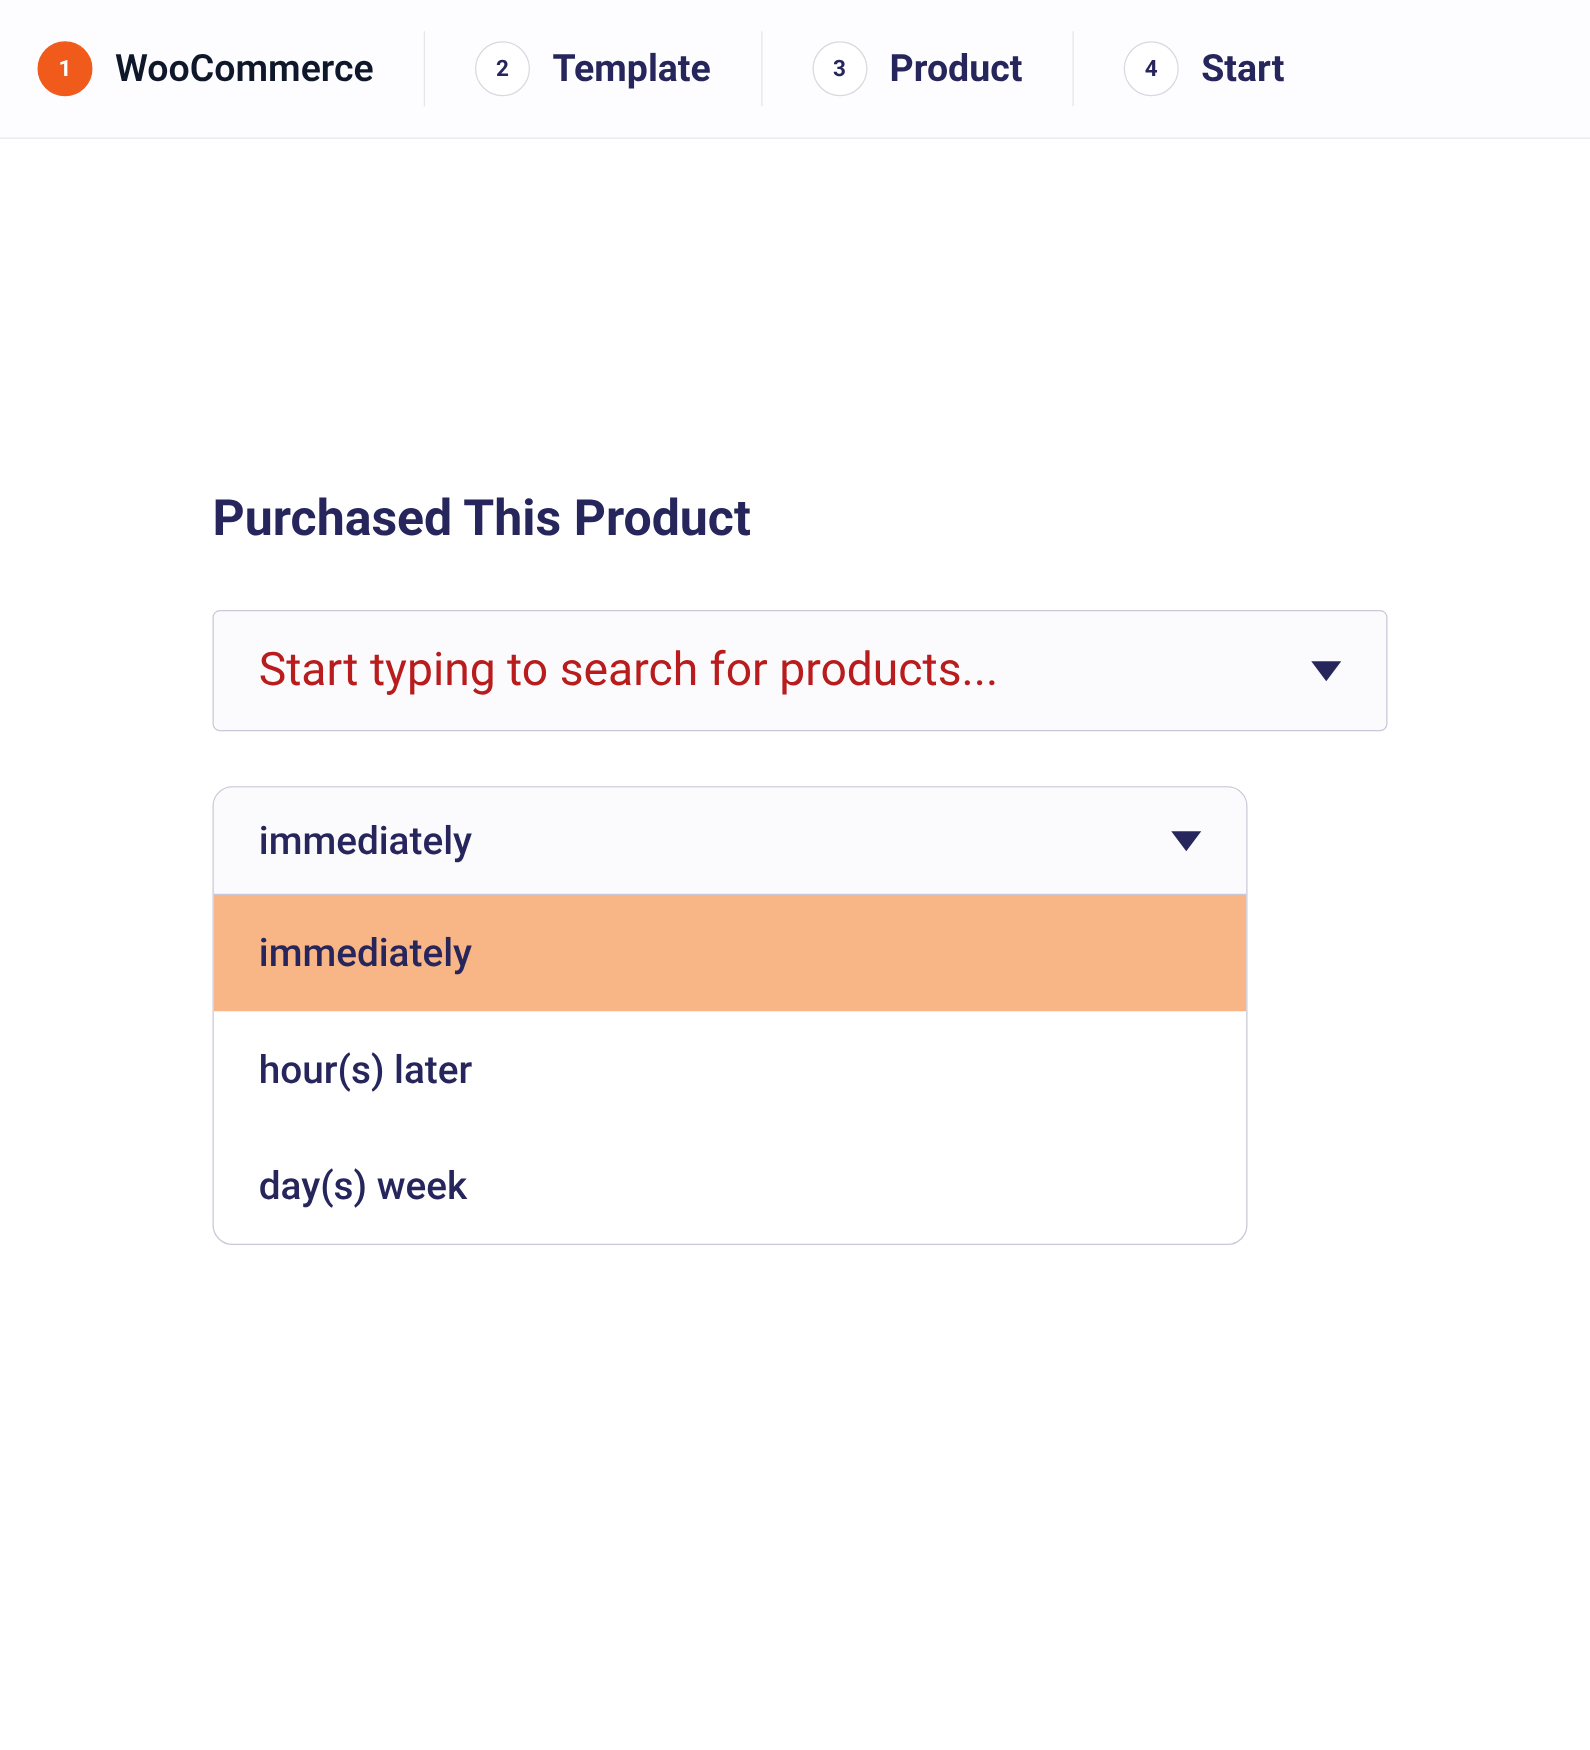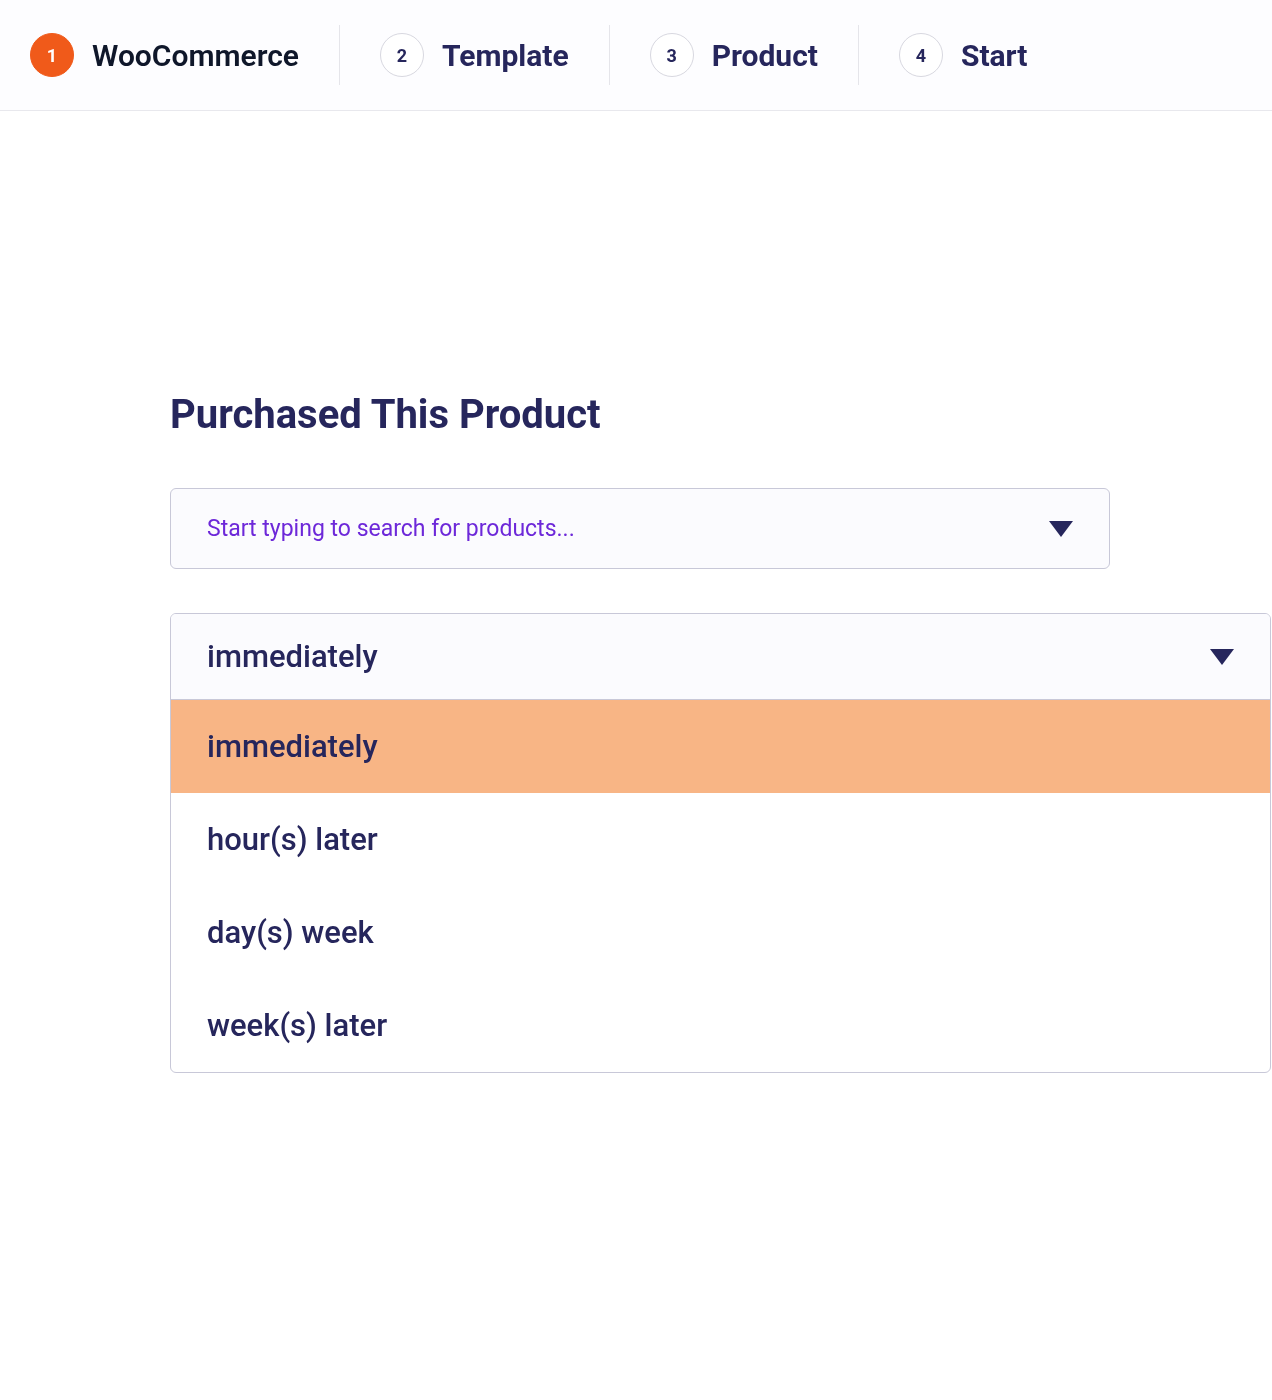--- a/index.html
+++ b/index.html
@@ -88,43 +88,43 @@
       background: #fbfbfe;
       display: flex;
       align-items: center;
       justify-content: space-between;
       padding: 26px 36px;
       cursor: pointer;
       margin-bottom: 44px;
     }
     
     .select-placeholder {
-      font-size: 23px;
-      color: #6d28d9;
+      font-size: 37px;
+      color: #b91c1c;
       font-weight: 400;
     }
     
     .select-value {
       font-size: 31px;
       color: #26265c;
       font-weight: 500;
     }
     
     .caret-icon {
       width: 0;
       height: 0;
       border-left: 12px solid transparent;
       border-right: 12px solid transparent;
       border-top: 16px solid #26265c;
     }
     
     .dropdown-container {
-      width: 1101px;
+      width: 828px;
       border: 1.5px solid #c8c8d8;
-      border-radius: 6px;
+      border-radius: 16px;
       background: #ffffff;
       overflow: hidden;
     }
     
     .dropdown-selected {
       display: flex;
       align-items: center;
       justify-content: space-between;
       padding: 24px 36px;
       background: #fbfbfe;
@@ -178,15 +178,14 @@
   </div>
 
   <div class="dropdown-container">
     <div class="dropdown-selected">
       <span class="select-value">immediately</span>
       <span class="caret-icon"></span>
     </div>
     <div class="dropdown-option highlighted">immediately</div>
     <div class="dropdown-option">hour(s) later</div>
     <div class="dropdown-option">day(s) week</div>
-    <div class="dropdown-option">week(s) later</div>
   </div>
 </div>
 
 </body></html>

